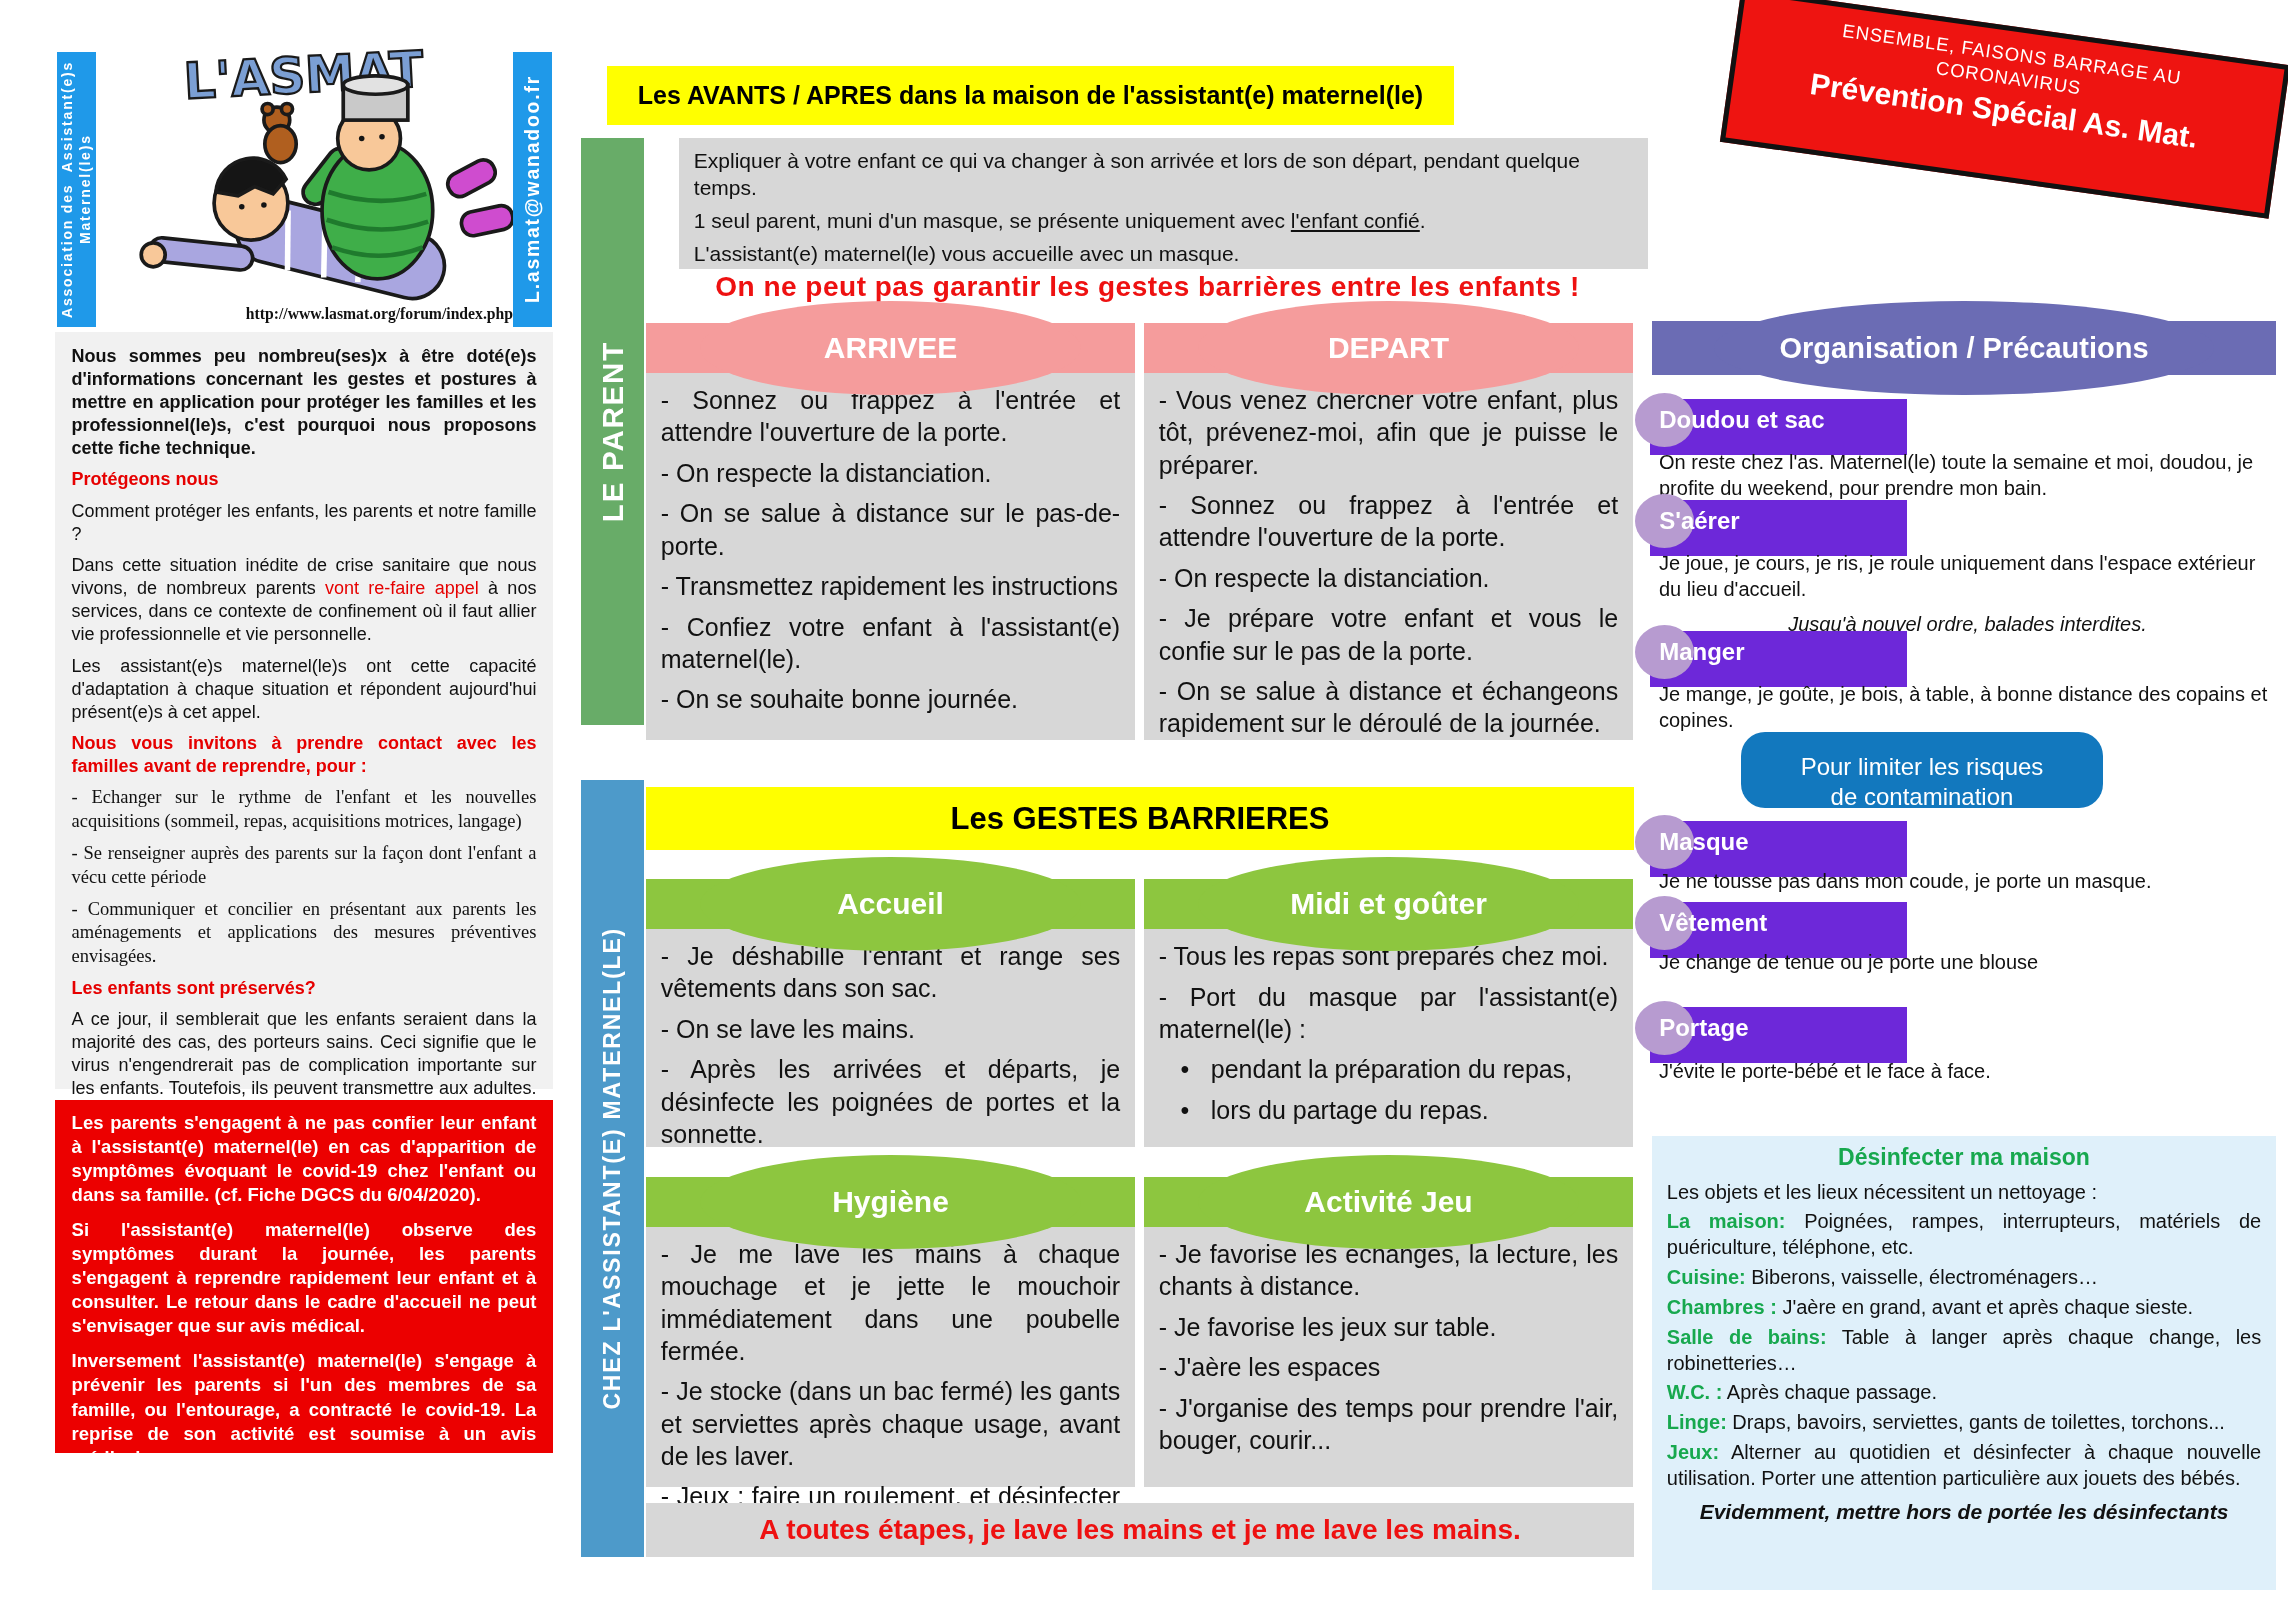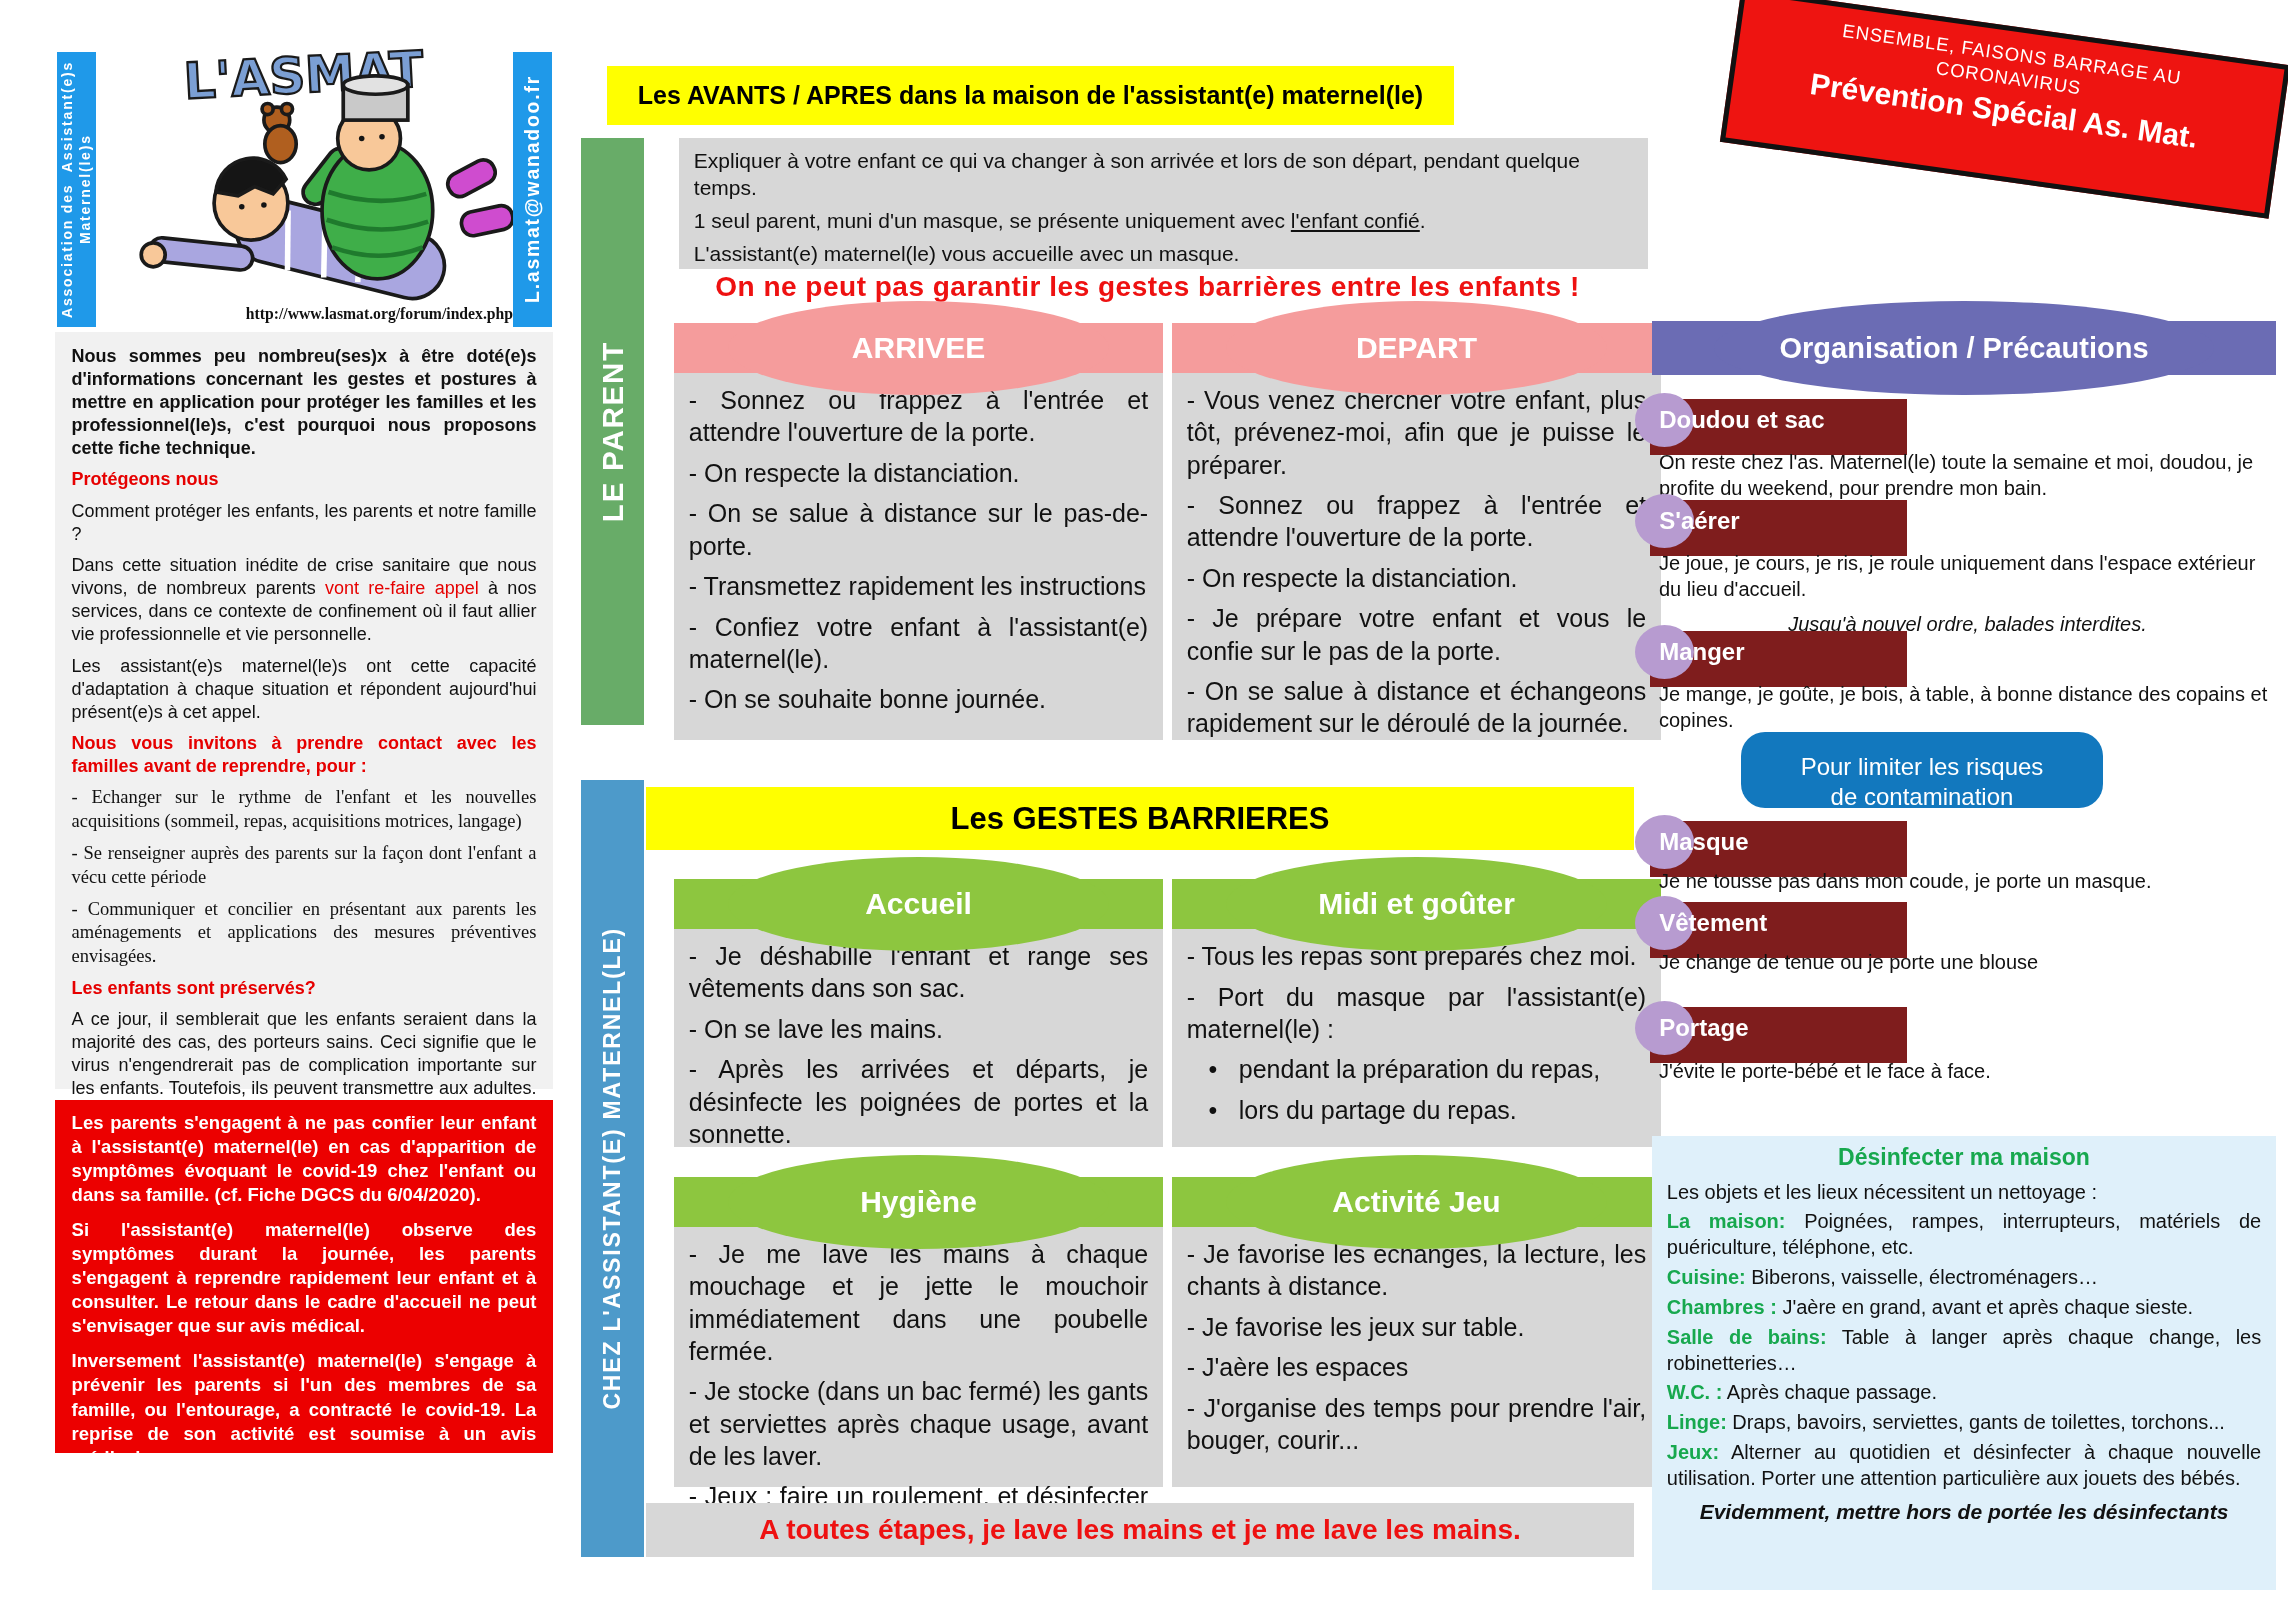--- a/index.html
+++ b/index.html
@@ -39,21 +39,21 @@
   .intro-box{position:absolute;left:663px;top:138px;width:969px;height:131px;background:#d7d7d7;
              padding:9.2px 14.8px;box-sizing:border-box;font-size:21px;line-height:1.3;margin-left:16px;}
   .intro-box p{margin:0 0 5.5px 0;}
   .u{text-decoration:underline;}
   .comic-warn{position:absolute;left:663px;top:271px;width:969px;text-align:center;
               color:#ee1111;font-weight:bold;font-size:28px;letter-spacing:0.5px;}
   .gray-strip{position:absolute;left:646px;top:1503px;width:988px;height:54px;background:#d7d7d7;
               color:#ee1111;font-weight:bold;font-size:28px;text-align:center;line-height:54px;}
 
   
-  .panel{position:absolute;background:#d7d7d7;margin-left:28px;}
+  .panel{position:absolute;background:#d7d7d7;}
   .ribbon{position:relative;height:50px;}
   .lens{position:absolute;left:11%;right:11%;top:-22px;bottom:-22px;border-radius:50%;}
   .ribbon .rlabel{position:relative;z-index:2;display:block;text-align:center;color:#fff;
                   font-weight:bold;font-size:30px;line-height:50px;}
   .c-pink{background:#f59c9c;}
   .c-green{background:#8dc63f;}
   .panel-body{padding:11px 14.8px;font-size:25px;line-height:1.29;text-align:justify;}
   .panel-body p{margin:0 0 8.3px 0;}
   .blt{display:flex;margin:0 0 8.3px 0;}
   .blt .dot{width:52px;text-align:center;flex:none;}
@@ -61,21 +61,21 @@
   
   .banner{position:absolute;left:1728px;top:26px;width:554px;height:155px;background:#ee1411;
           border:5.5px solid #111;transform:rotate(8deg);color:#fff;text-align:center;
           box-sizing:border-box;padding-top:11px;}
   .banner .b1{font-size:18.5px;letter-spacing:0.9px;line-height:1.3;}
   .banner .b3{font-size:30px;font-weight:bold;margin-top:3.7px;}
   .org-ribbon{position:absolute;left:1652px;top:321px;width:624px;height:54px;background:#6b6cb4;}
   .org-ribbon .lens{left:10%;right:10%;top:-20px;bottom:-20px;background:#6b6cb4;}
   .org-ribbon .rlabel{position:relative;z-index:2;display:block;text-align:center;color:#fff;
                       font-weight:bold;font-size:29px;line-height:54px;}
-  .plabel{position:absolute;left:1650px;width:257px;height:56px;background:#7f1d1d;}
+  .plabel{position:absolute;left:1650px;width:257px;height:56px;background:#6d28d9;}
   .plabel::before{content:"";position:absolute;left:-14.8px;top:-6.5px;width:59px;height:54px;
                   background:#b79bd0;border-radius:50%;}
   .plabel span{position:relative;z-index:2;display:block;color:#fff;font-weight:bold;
                font-size:24px;line-height:42px;padding-left:9.2px;}
   .rtext{position:absolute;left:1659px;width:617px;font-size:20px;line-height:1.3;text-align:left;}
   .rnote{position:absolute;left:1659px;width:617px;font-size:20px;font-style:italic;text-align:center;}
   .risk-box{position:absolute;left:1741px;top:732px;width:362px;height:76px;background:#1278be;
             border-radius:24px;color:#fff;font-weight:normal;font-size:24px;text-align:center;
             padding-top:20px;box-sizing:border-box;line-height:1.25;}
   .disinfect{position:absolute;left:1652px;top:1136px;width:624px;height:454px;background:#dff0fa;

